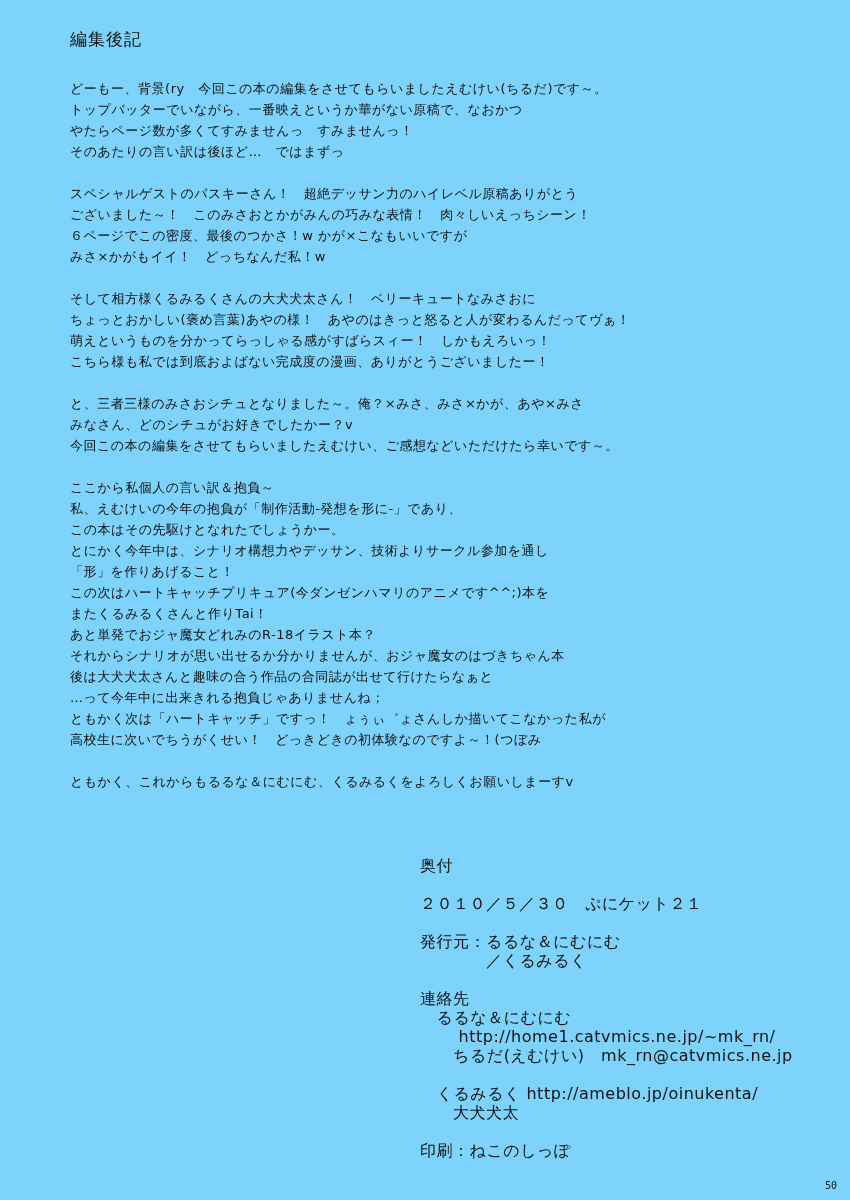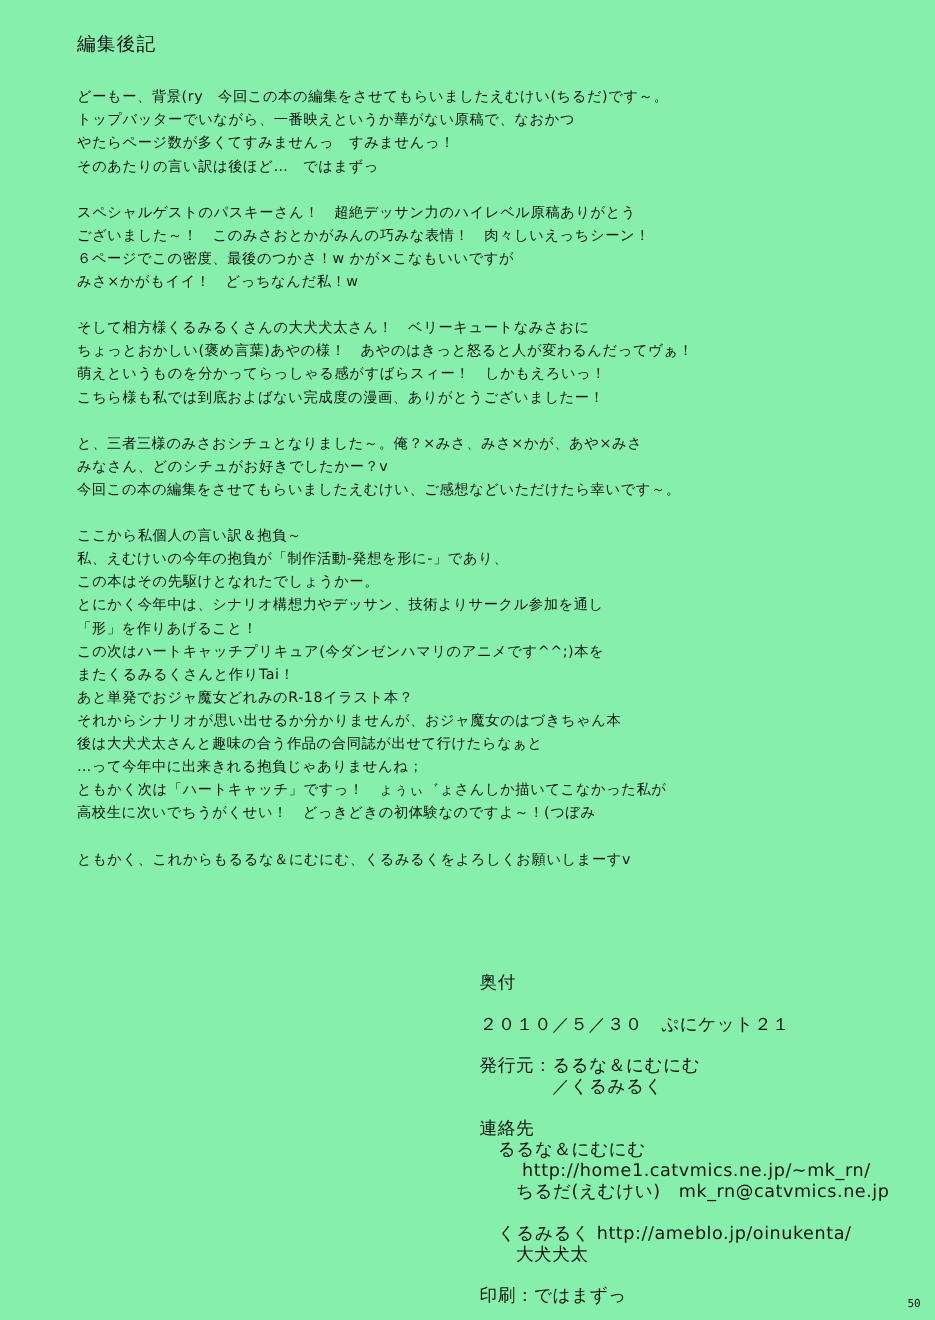--- a/index.html
+++ b/index.html
@@ -4,21 +4,21 @@
 <style>
   html, body {
     margin: 0;
     padding: 0;
     background: #ffffff;
   }
   .sheet {
     position: relative;
     width: 850px;
     height: 1200px;
-    background: #86efac;
+    background: #7dd3fc;
     color: #111111;
     font-family: "DejaVu Sans", sans-serif;
     overflow: hidden;
   }
   .title {
     position: absolute;
     left: 70px;
     top: 28px;
     margin: 0;
     font-size: 17px;
@@ -33,24 +33,23 @@
     font-size: 13px;
   }
   .body-text .line {
     height: 21px;
     line-height: 21px;
     white-space: pre;
     letter-spacing: 0.5px;
   }
   .colophon {
     position: absolute;
-    left: 436px;
+    left: 420px;
     top: 856px;
     font-size: 16px;
-    margin-top: 27px;
   }
   .colophon .line {
     height: 19px;
     line-height: 19px;
     white-space: pre;
     letter-spacing: 0.5px;
   }
   .page-number {
     position: absolute;
     right: 13px;
@@ -111,17 +110,17 @@
       <div class="line">　　　　／くるみるく</div>
       <div class="line">&nbsp;</div>
       <div class="line">連絡先</div>
       <div class="line">　るるな＆にむにむ</div>
       <div class="line">　　 http://home1.catvmics.ne.jp/~mk_rn/</div>
       <div class="line">　　ちるだ(えむけい)　mk_rn@catvmics.ne.jp</div>
       <div class="line">&nbsp;</div>
       <div class="line">　くるみるく http://ameblo.jp/oinukenta/</div>
       <div class="line">　　大犬犬太</div>
       <div class="line">&nbsp;</div>
-      <div class="line">印刷：ではまずっ</div>
+      <div class="line">印刷：ねこのしっぽ</div>
     </div>
 
   <div class="page-number">50</div>
 </div>
 
 </body></html>

